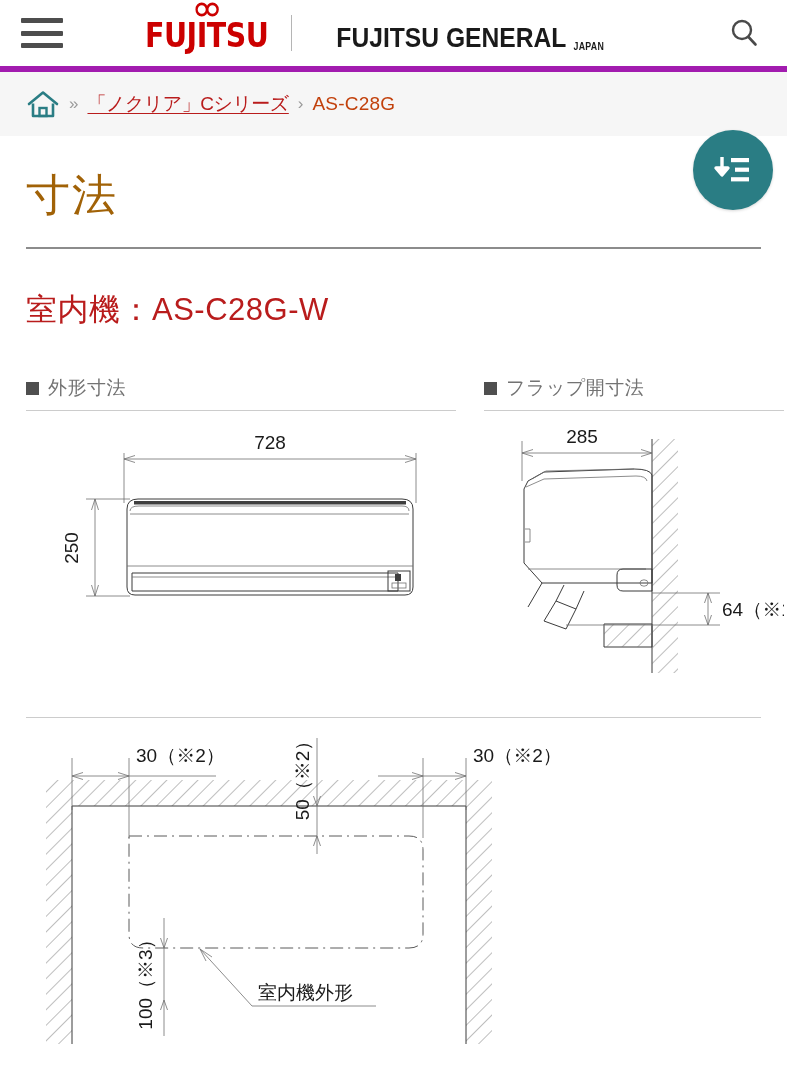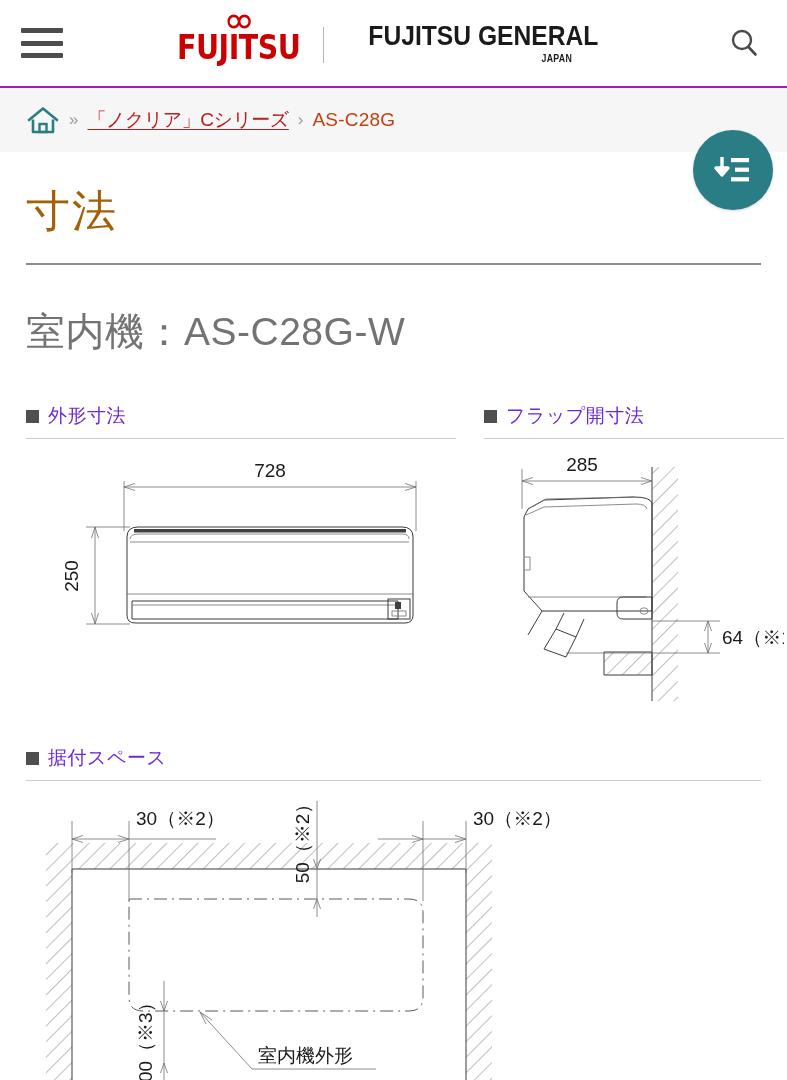--- a/index.html
+++ b/index.html
@@ -10,23 +10,23 @@
     background: #ffffff;
     font-family: "Liberation Sans", "DejaVu Sans", sans-serif;
     color: #111111;
     overflow: hidden;
     position: relative;
   }
 
   
   .site-header {
     position: relative;
-    height: 88px;
+    height: 72px;
     background: #ffffff;
-    border-bottom: 2px solid #a21caf;
+    border-bottom: 6px solid #a21caf;
     display: flex;
     align-items: center;
   }
   .hamburger {
     position: absolute;
     left: 21px; top: 50%;
     transform: translateY(-50%);
     width: 42px; height: 30px;
     display: flex; flex-direction: column; justify-content: space-between;
     cursor: pointer;
@@ -56,21 +56,21 @@
     position: absolute;
     top: -16px; left: 54px;
     width: 26px; height: 15px;
   }
   .logo-divider {
     width: 1px;
     height: 36px;
     background: #b5b5b5;
     margin: 0 2px 1px 2px;
   }
-  .logo-general-block { display: flex; flex-direction: column; align-items: flex-end; line-height: 1; }
+  .logo-general-block { display: flex; flex-direction: row; align-items: flex-end; line-height: 1; }
   .logo-general {
     color: #1a1a1a;
     font-family: "Liberation Sans", sans-serif;
     font-weight: 700;
     font-size: 28px;
     letter-spacing: 0px;
     transform: scaleX(0.88);
     transform-origin: right bottom;
     white-space: nowrap;
   }
@@ -136,34 +136,34 @@
   .page-title {
     font-size: 44px;
     font-weight: 400;
     letter-spacing: 2px;
     margin: 30px 0 22px 0;
     color: #a16207;
   }
   .title-rule { height: 2px; background: #8c8c8c; margin-bottom: 40px; }
 
   .model-title {
-    font-size: 39px;
+    font-size: 31px;
     font-weight: 400;
     letter-spacing: 0.5px;
     margin-bottom: 44px;
-    color: #737373;
+    color: #b91c1c;
   }
 
   .figure-row { display: flex; gap: 28px; }
   .fig-col-left { width: 430px; }
   .fig-col-right { flex: 1; text-align: center; }
 
   .sec-head {
     display: flex; align-items: center; gap: 9px;
-    font-size: 19px; color: #6d28d9; letter-spacing: 0.5px;
+    font-size: 19px; color: #737373; letter-spacing: 0.5px;
   }
   .sec-square { width: 13px; height: 13px; background: #4f4f4f; display:inline-block; }
   .sec-rule { height: 1px; background: #cccccc; margin: 9px 0 0 0; }
 
   .fig-box { position: relative; }
 
   svg { display: block; }
   .dimtxt { font-family: "Liberation Sans", sans-serif; font-size: 19px; fill: #1a1a1a; }
   .ln { stroke: #3b3b3b; stroke-width: 1; fill: none; }
   .ln-thin { stroke: #707070; stroke-width: 0.8; fill: none; }
@@ -342,24 +342,20 @@
           <line class="ln-thin" x1="224" y1="182" x2="224" y2="214"></line>
           <path class="ln-thin" d="M224 182 L220.5 192 M224 182 L227.5 192"></path>
           <path class="ln-thin" d="M224 214 L220.5 204 M224 214 L227.5 204"></path>
           <text class="dimtxt" x="238" y="205">64（※1）</text>
         </svg>
       </div>
     </section>
   </div>
 
   <section class="section-space">
-    <div class="sec-head">
-      <span class="sec-square"></span>
-      <span>据付スペース</span>
-    </div>
     <div class="sec-rule"></div>
 
     <div class="fig-box">
       <svg width="735" height="330" viewBox="0 0 735 330">
         <defs>
           <pattern id="wallhatch2" width="11" height="11" patternUnits="userSpaceOnUse" patternTransform="rotate(45)">
             <line x1="0" y1="0" x2="0" y2="11" stroke="#6e6e6e" stroke-width="0.9"></line>
           </pattern>
         </defs>
 

